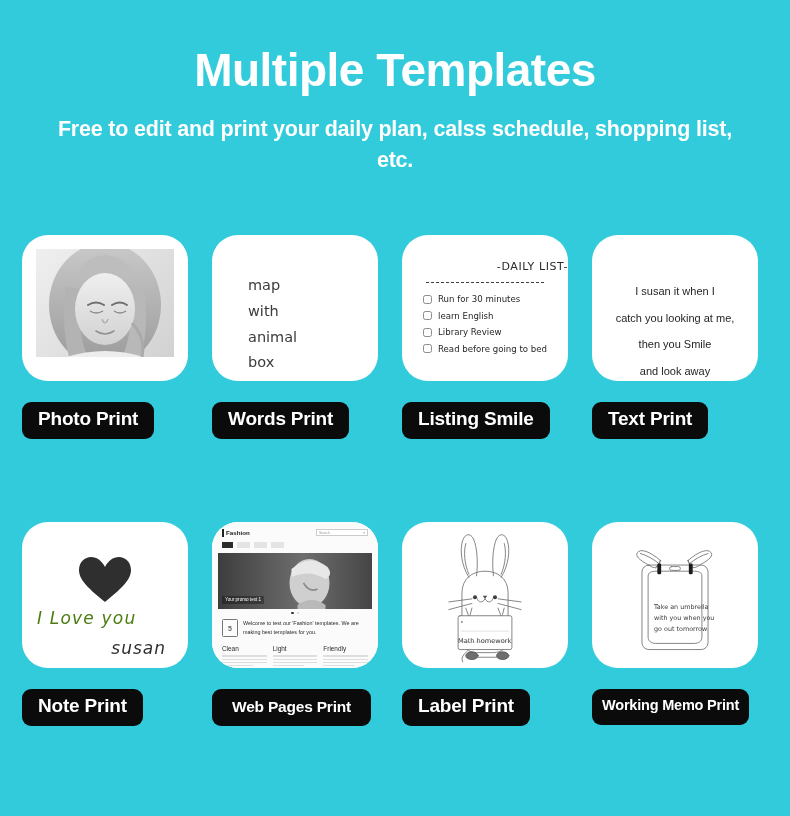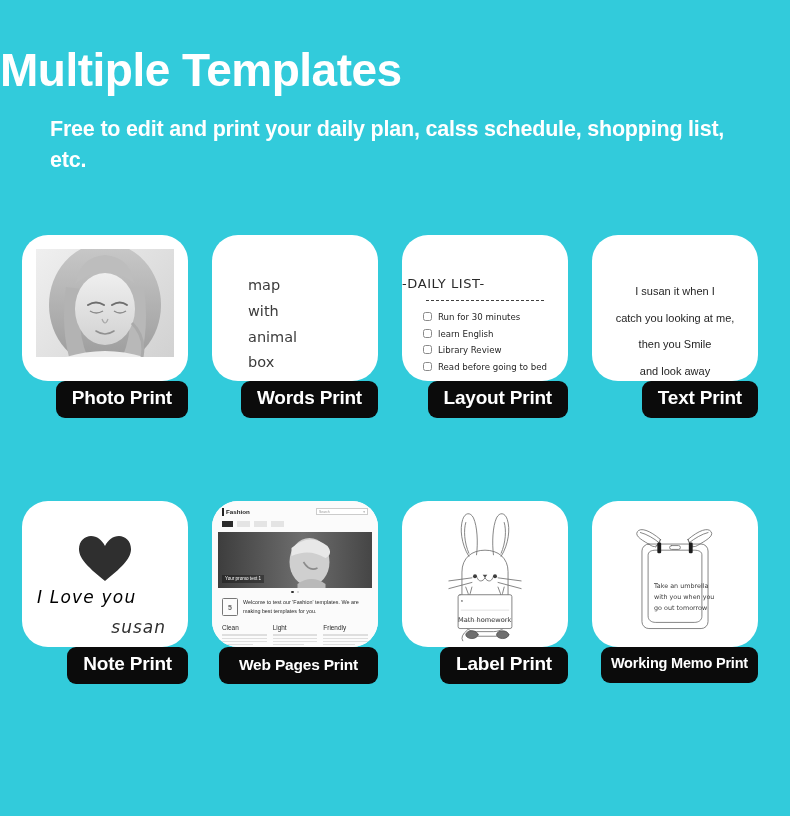--- a/index.html
+++ b/index.html
@@ -9,21 +9,21 @@
     overflow: hidden;
   }
   body {
     background: #32cbdb;
     font-family: "Liberation Sans", sans-serif;
   }
 
   .page { position: relative; width: 790px; height: 816px; }
 
   
-  .header { padding-top: 46px; text-align: left; }
+  .header { padding-top: 46px; text-align: center; }
   .header h1 {
     color: #ffffff;
     font-size: 46px;
     font-weight: bold;
     letter-spacing: -0.5px;
     line-height: 1.08;
   }
   .header .subtitle {
     color: #ffffff;
     font-size: 21.5px;
@@ -50,21 +50,21 @@
 
   .card {
     width: 166px;
     height: 146px;
     background: #ffffff;
     overflow: hidden;
     position: relative;
     border-radius: 26px;
   }
 
-  .label-wrap { display: flex; justify-content: flex-end; }
+  .label-wrap { margin-top: 21px; display: flex; justify-content: flex-start; }
   .label-pill {
     background: #0b0b0b;
     color: #ffffff;
     border-radius: 9px;
     font-size: 19px;
     font-weight: bold;
     letter-spacing: -0.2px;
     padding: 7px 16px 9px;
     white-space: nowrap;
     line-height: 1.1;
@@ -88,36 +88,36 @@
     font-size: 14.5px;
     color: #3b3b3b;
     line-height: 1.78;
     font-family: "DejaVu Sans", sans-serif;
   }
   .words div { white-space: nowrap; }
 
   
   .listing { position: absolute; left: 0; top: 0; width: 100%; height: 100%; }
   .listing .title {
-    text-align: left;
-    margin-top: 41px;
-    font-size: 13px;
+    text-align: right;
+    margin-top: 25px;
+    font-size: 11px;
     color: #2a2a2a;
     letter-spacing: 0.6px;
     font-family: "DejaVu Sans", sans-serif;
   }
   .dash-sep {
     margin: 9px auto 0;
     width: 118px;
     border-top: 1.6px dashed #404040;
   }
   .checkitems { margin: 11px 0 0 21px; }
   .checkitem {
     display: flex;
-    align-items: flex-start;
+    align-items: center;
     gap: 6px;
     margin-bottom: 6.5px;
   }
   .checkbox {
     width: 9px; height: 9px;
     border: 1px solid #8a8a8a;
     border-radius: 2.5px;
     flex: none;
   }
   .checkitem span {
@@ -139,21 +139,21 @@
   }
 
   
   .note-heart {
     position: absolute;
     left: 50%; top: 34px;
     transform: translateX(-50%);
   }
   .note-line1 {
     position: absolute; left: 15px; top: 86px;
-    font-size: 17px; font-style: italic; color: #000000;
+    font-size: 17px; font-style: italic; color: #4d7c0f;
     font-family: "DejaVu Sans", sans-serif;
     letter-spacing: 1.2px;
   }
   .note-line2 {
     position: absolute; right: 22px; top: 116px;
     font-size: 17px; font-style: italic; color: #2e2e2e;
     font-family: "DejaVu Sans", sans-serif;
     letter-spacing: 1px;
   }
 
@@ -307,21 +307,21 @@
               <span>Library Review</span>
             </div>
             <div class="checkitem">
               <span class="checkbox"></span>
               <span>Read before going to bed</span>
             </div>
           </div>
         </div>
       </div>
       <div class="label-wrap">
-        <div class="label-pill">Layout Print</div>
+        <div class="label-pill">Listing Smile</div>
       </div>
     </div>
 
     <div class="cell">
       <div class="card">
         <div class="textcard">
           <div>I susan it when I</div>
           <div>catch you looking at me,</div>
           <div>then you Smile</div>
           <div>and look away</div>

